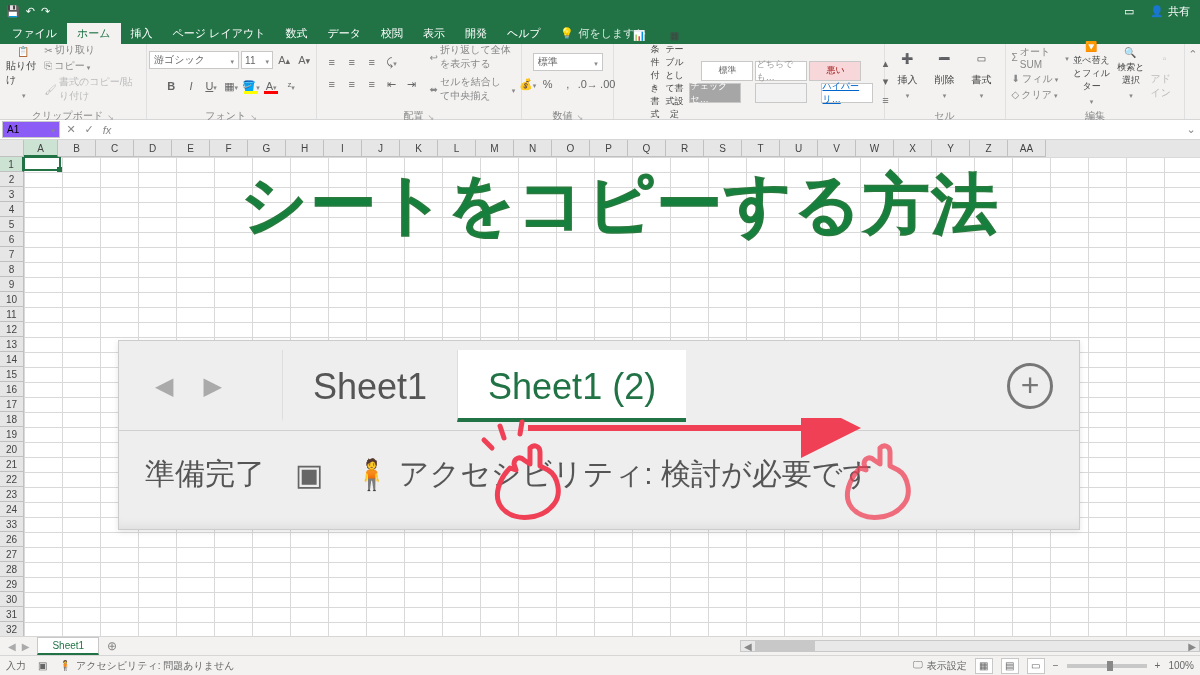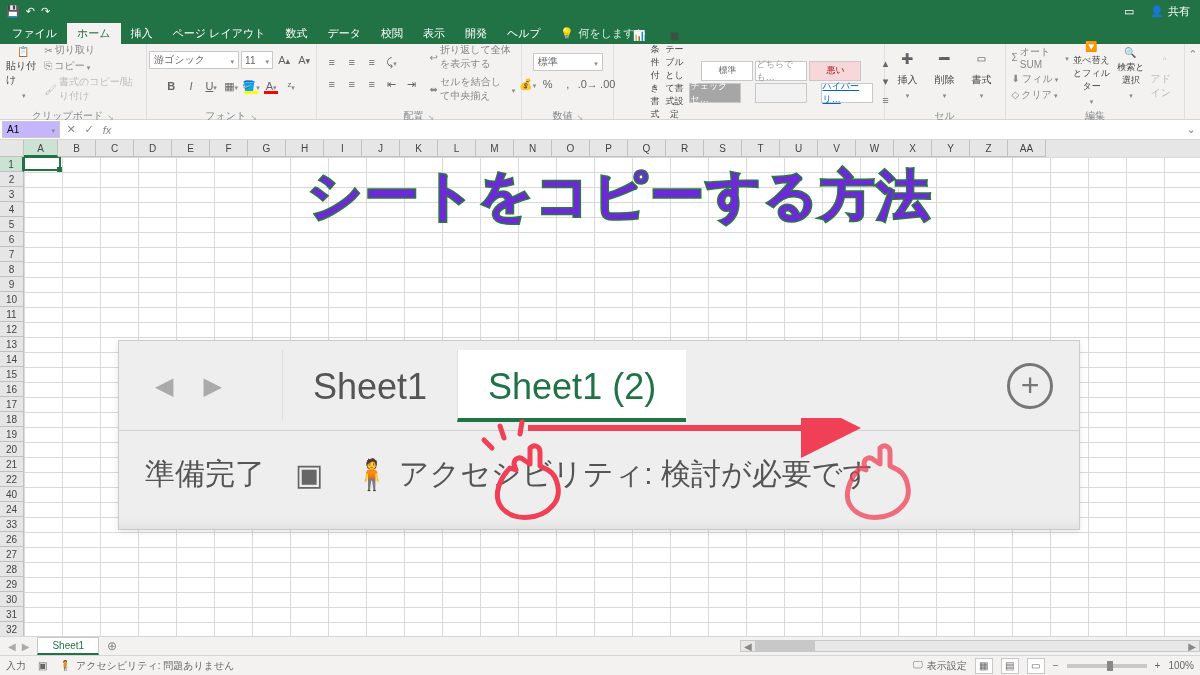--- a/index.html
+++ b/index.html
@@ -24,21 +24,21 @@
   .big-btn .ico { width: 24px; height: 24px; display:flex; align-items:center; justify-content:center; }
   .small-line { display:flex; align-items:center; gap:2px; font-size:10px; color:#888; }
   .stack { display:flex; flex-direction:column; gap:2px; justify-content:center; }
   .font-select { width: 90px; height: 18px; border: 1px solid #c8c8c8; background:#fff; font-size:10px; padding:0 4px; display:flex; align-items:center; justify-content:space-between;}
   .size-select { width: 32px; height:18px; border:1px solid #c8c8c8; background:#fff; font-size:10px; display:flex; align-items:center; justify-content:space-between; padding:0 3px;}
   .btn-sq { width:18px; height:18px; display:flex; align-items:center; justify-content:center; color:#666; }
   .style-gallery { display:flex; align-items:center; gap:2px; }
   .style-cell { width:52px; height:20px; border:1px solid #c8c8c8; font-size:9px; display:flex; align-items:center; justify-content:center; background:#fff; }
 
   .formula-bar { height: 20px; background:#fff; border-bottom:1px solid #d6d6d6; display:flex; align-items:center; }
-  .name-box { width: 58px; border:1px solid #c8c8c8; margin:1px 2px; height:17px; font-size:10px; padding:0 4px; background:#c4b5fd; display:flex; align-items:center; justify-content:space-between;}
+  .name-box { width: 58px; border:1px solid #c8c8c8; margin:1px 2px; height:17px; font-size:10px; padding:0 4px; background:#8b5cf6; display:flex; align-items:center; justify-content:space-between;}
   .fb-btn { width:18px; display:flex; align-items:center; justify-content:center; color:#888; }
   .fb-input { flex:1; border:none; font-size:10px; padding:0 4px; }
 
   .sheet-area { flex:1; background:#fff; position:relative; overflow:hidden; }
   .col-headers { position:absolute; top:0; left:0; right:0; height:17px; background:#e6e6e6; display:flex; z-index:2;}
   .row-headers { position:absolute; top:0; left:0; bottom:0; width:24px; background:#e6e6e6; z-index:2;}
   .corner { position:absolute; top:0; left:0; width:24px; height:17px; background:#e6e6e6; border-right:1px solid #c0c0c0; border-bottom:1px solid #c0c0c0; z-index:3;}
   .col-headers .col-h { flex:0 0 38px; border-right:1px solid #c0c0c0; border-bottom:1px solid #c0c0c0; text-align:center; font-size:10px; color:#444; line-height:17px;}
   .col-headers .col-h.sel { background:#cce3d3; border-bottom:2px solid #217346;}
   .row-headers .row-h { height:15px; border-bottom:1px solid #c0c0c0; border-right:1px solid #c0c0c0; text-align:center; font-size:10px; color:#444; line-height:15px;}
@@ -49,21 +49,21 @@
     background-image:
       linear-gradient(to right, #d9d9d9 1px, transparent 1px),
       linear-gradient(to bottom, #d9d9d9 1px, transparent 1px);
     background-size: 38px 15px;
   }
   .active-cell { position:absolute; border:2px solid #217346; width:38px; height:15px; left:-1px; top:-1px; }
   .active-cell::after { content:''; position:absolute; right:-3px; bottom:-3px; width:5px; height:5px; background:#217346;}
 
   .big-title {
     position:absolute; top:20px; left:80px; right:40px; text-align:center;
-    font-size:54px; font-weight:700; color:#6d28d9;
+    font-size:66px; font-weight:400; color:#15803d;
     -webkit-text-stroke: 3px #2a7a3e;
     paint-order: stroke fill;
     letter-spacing: 2px;
     font-family: "Yu Gothic", sans-serif;
   }
 
   .inset {
     position:absolute; top:200px; left:118px; width:962px; height:190px;
     background:#eeeeee; border:1px solid #ccc;
     box-shadow: 0 2px 6px rgba(0,0,0,0.1), inset 0 -10px 12px -8px rgba(0,0,0,0.08);
@@ -411,21 +411,21 @@
       <div class="row-h">13</div>
       <div class="row-h">14</div>
       <div class="row-h">15</div>
       <div class="row-h">16</div>
       <div class="row-h">17</div>
       <div class="row-h">18</div>
       <div class="row-h">19</div>
       <div class="row-h">20</div>
       <div class="row-h">21</div>
       <div class="row-h">22</div>
-      <div class="row-h">40</div>
+      <div class="row-h">23</div>
       <div class="row-h">24</div>
       <div class="row-h">33</div>
       <div class="row-h">26</div>
       <div class="row-h">27</div>
       <div class="row-h">28</div>
       <div class="row-h">29</div>
       <div class="row-h">30</div>
       <div class="row-h">31</div>
       <div class="row-h">32</div>
     </div>

